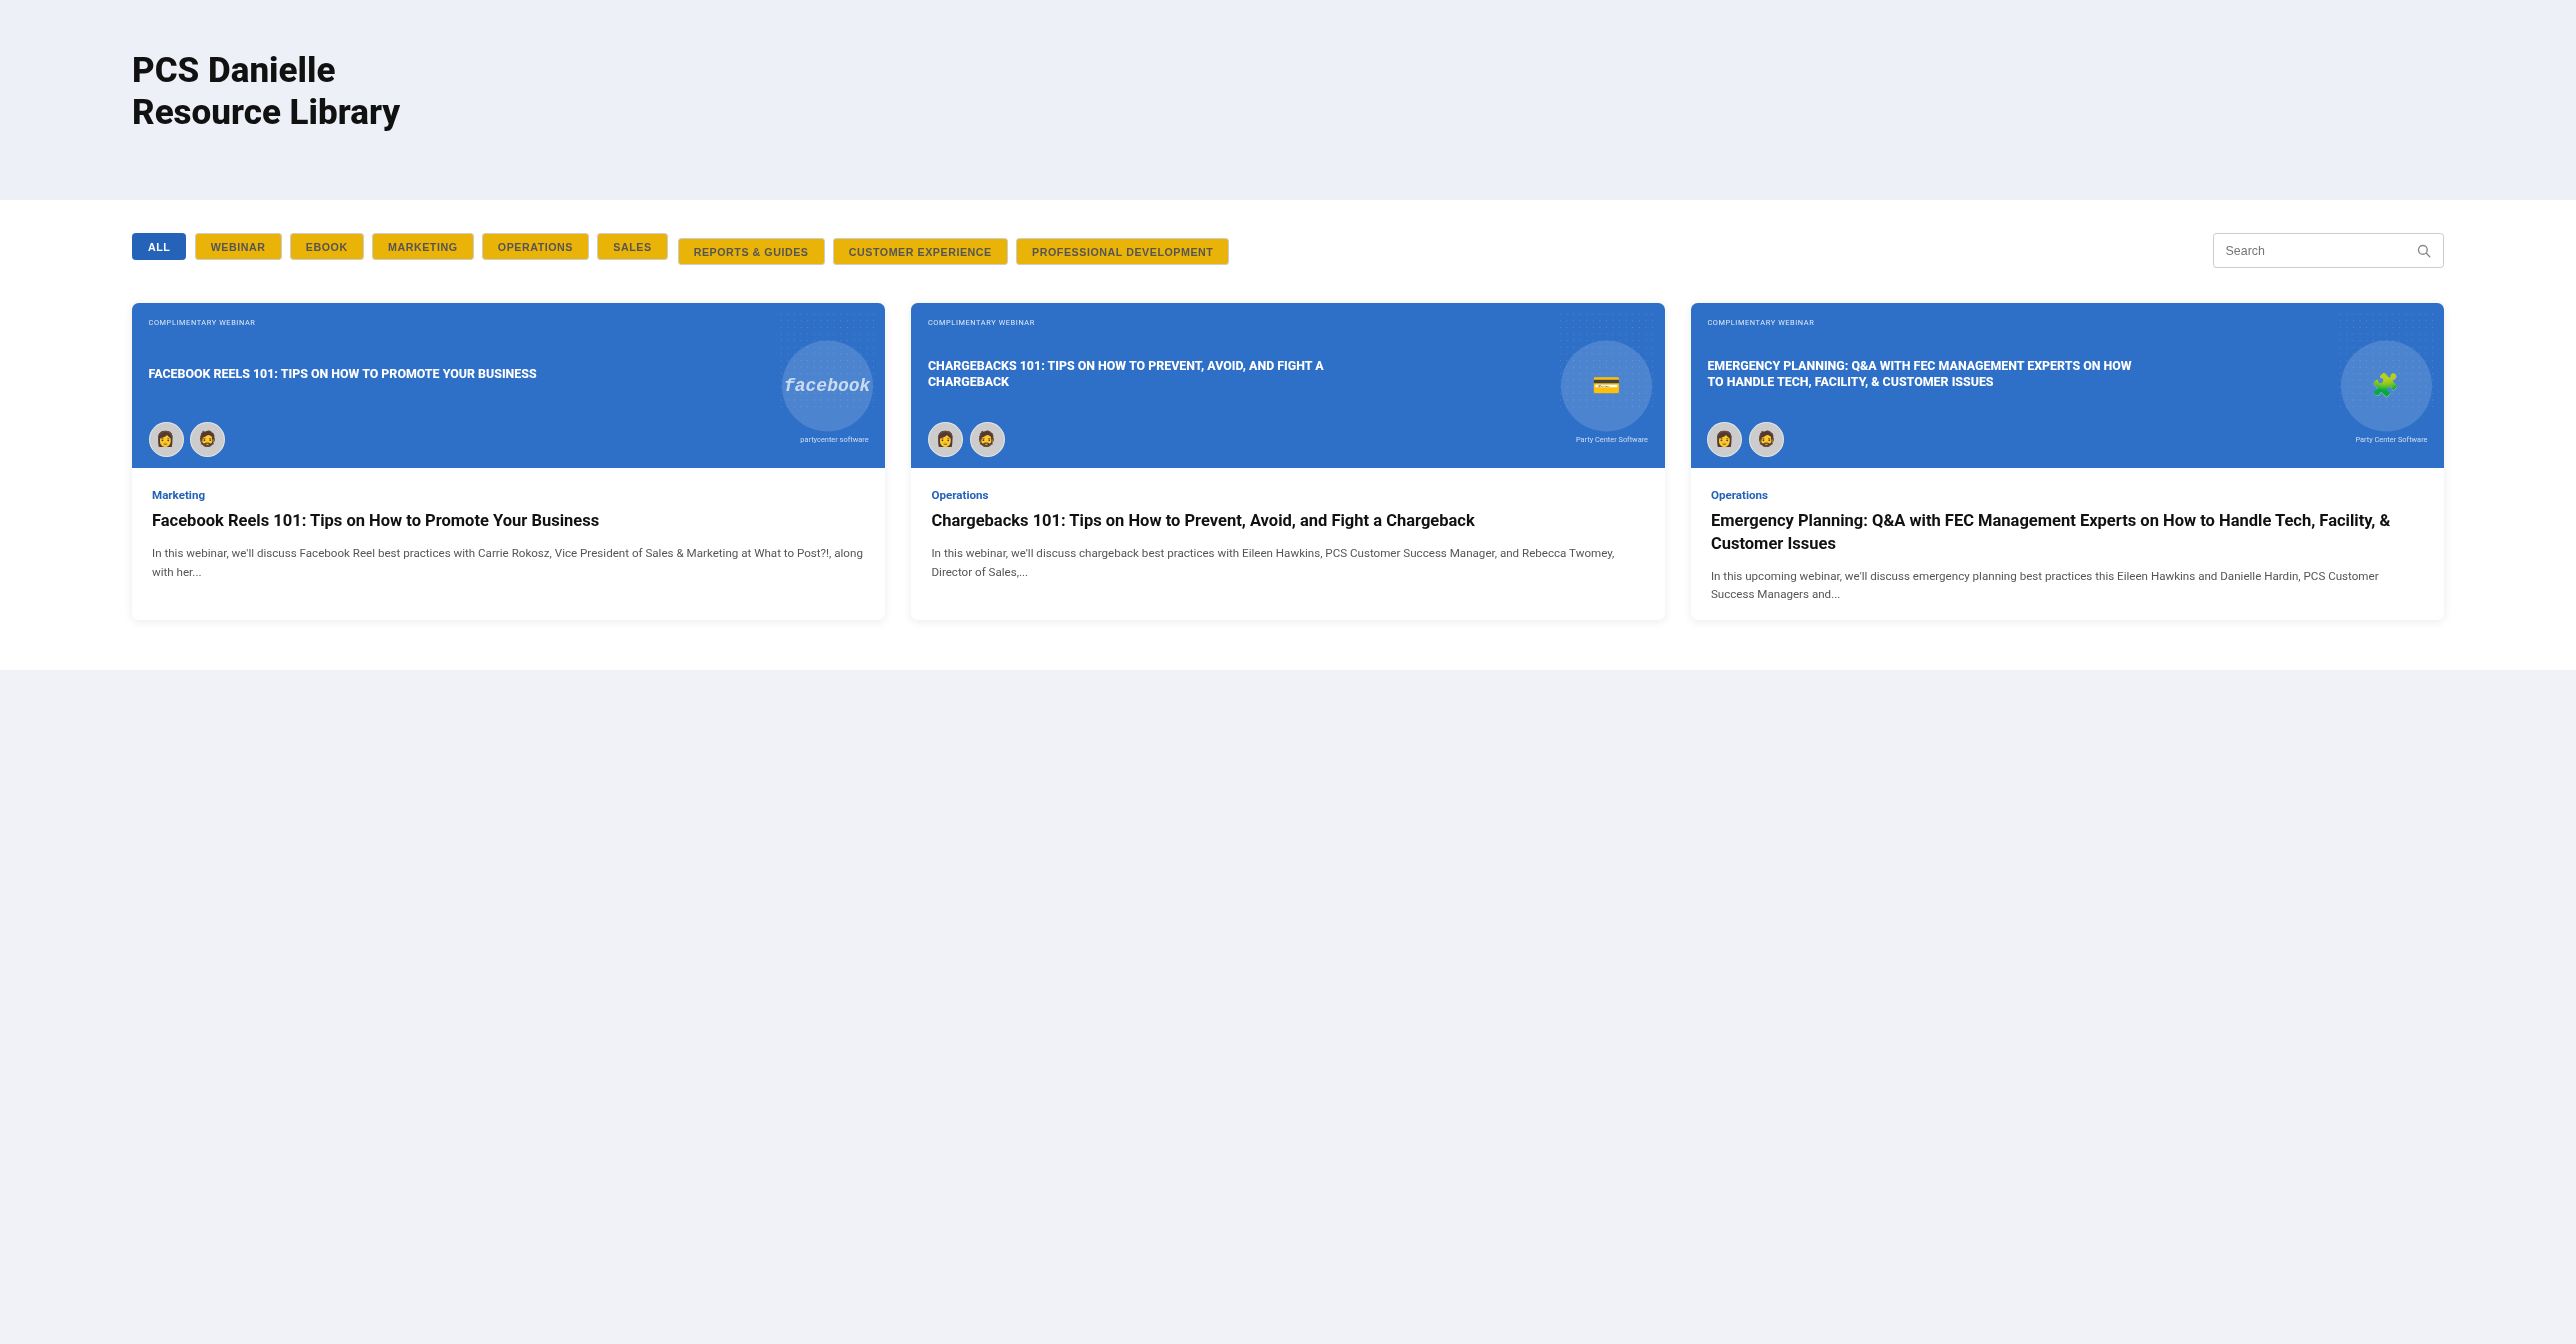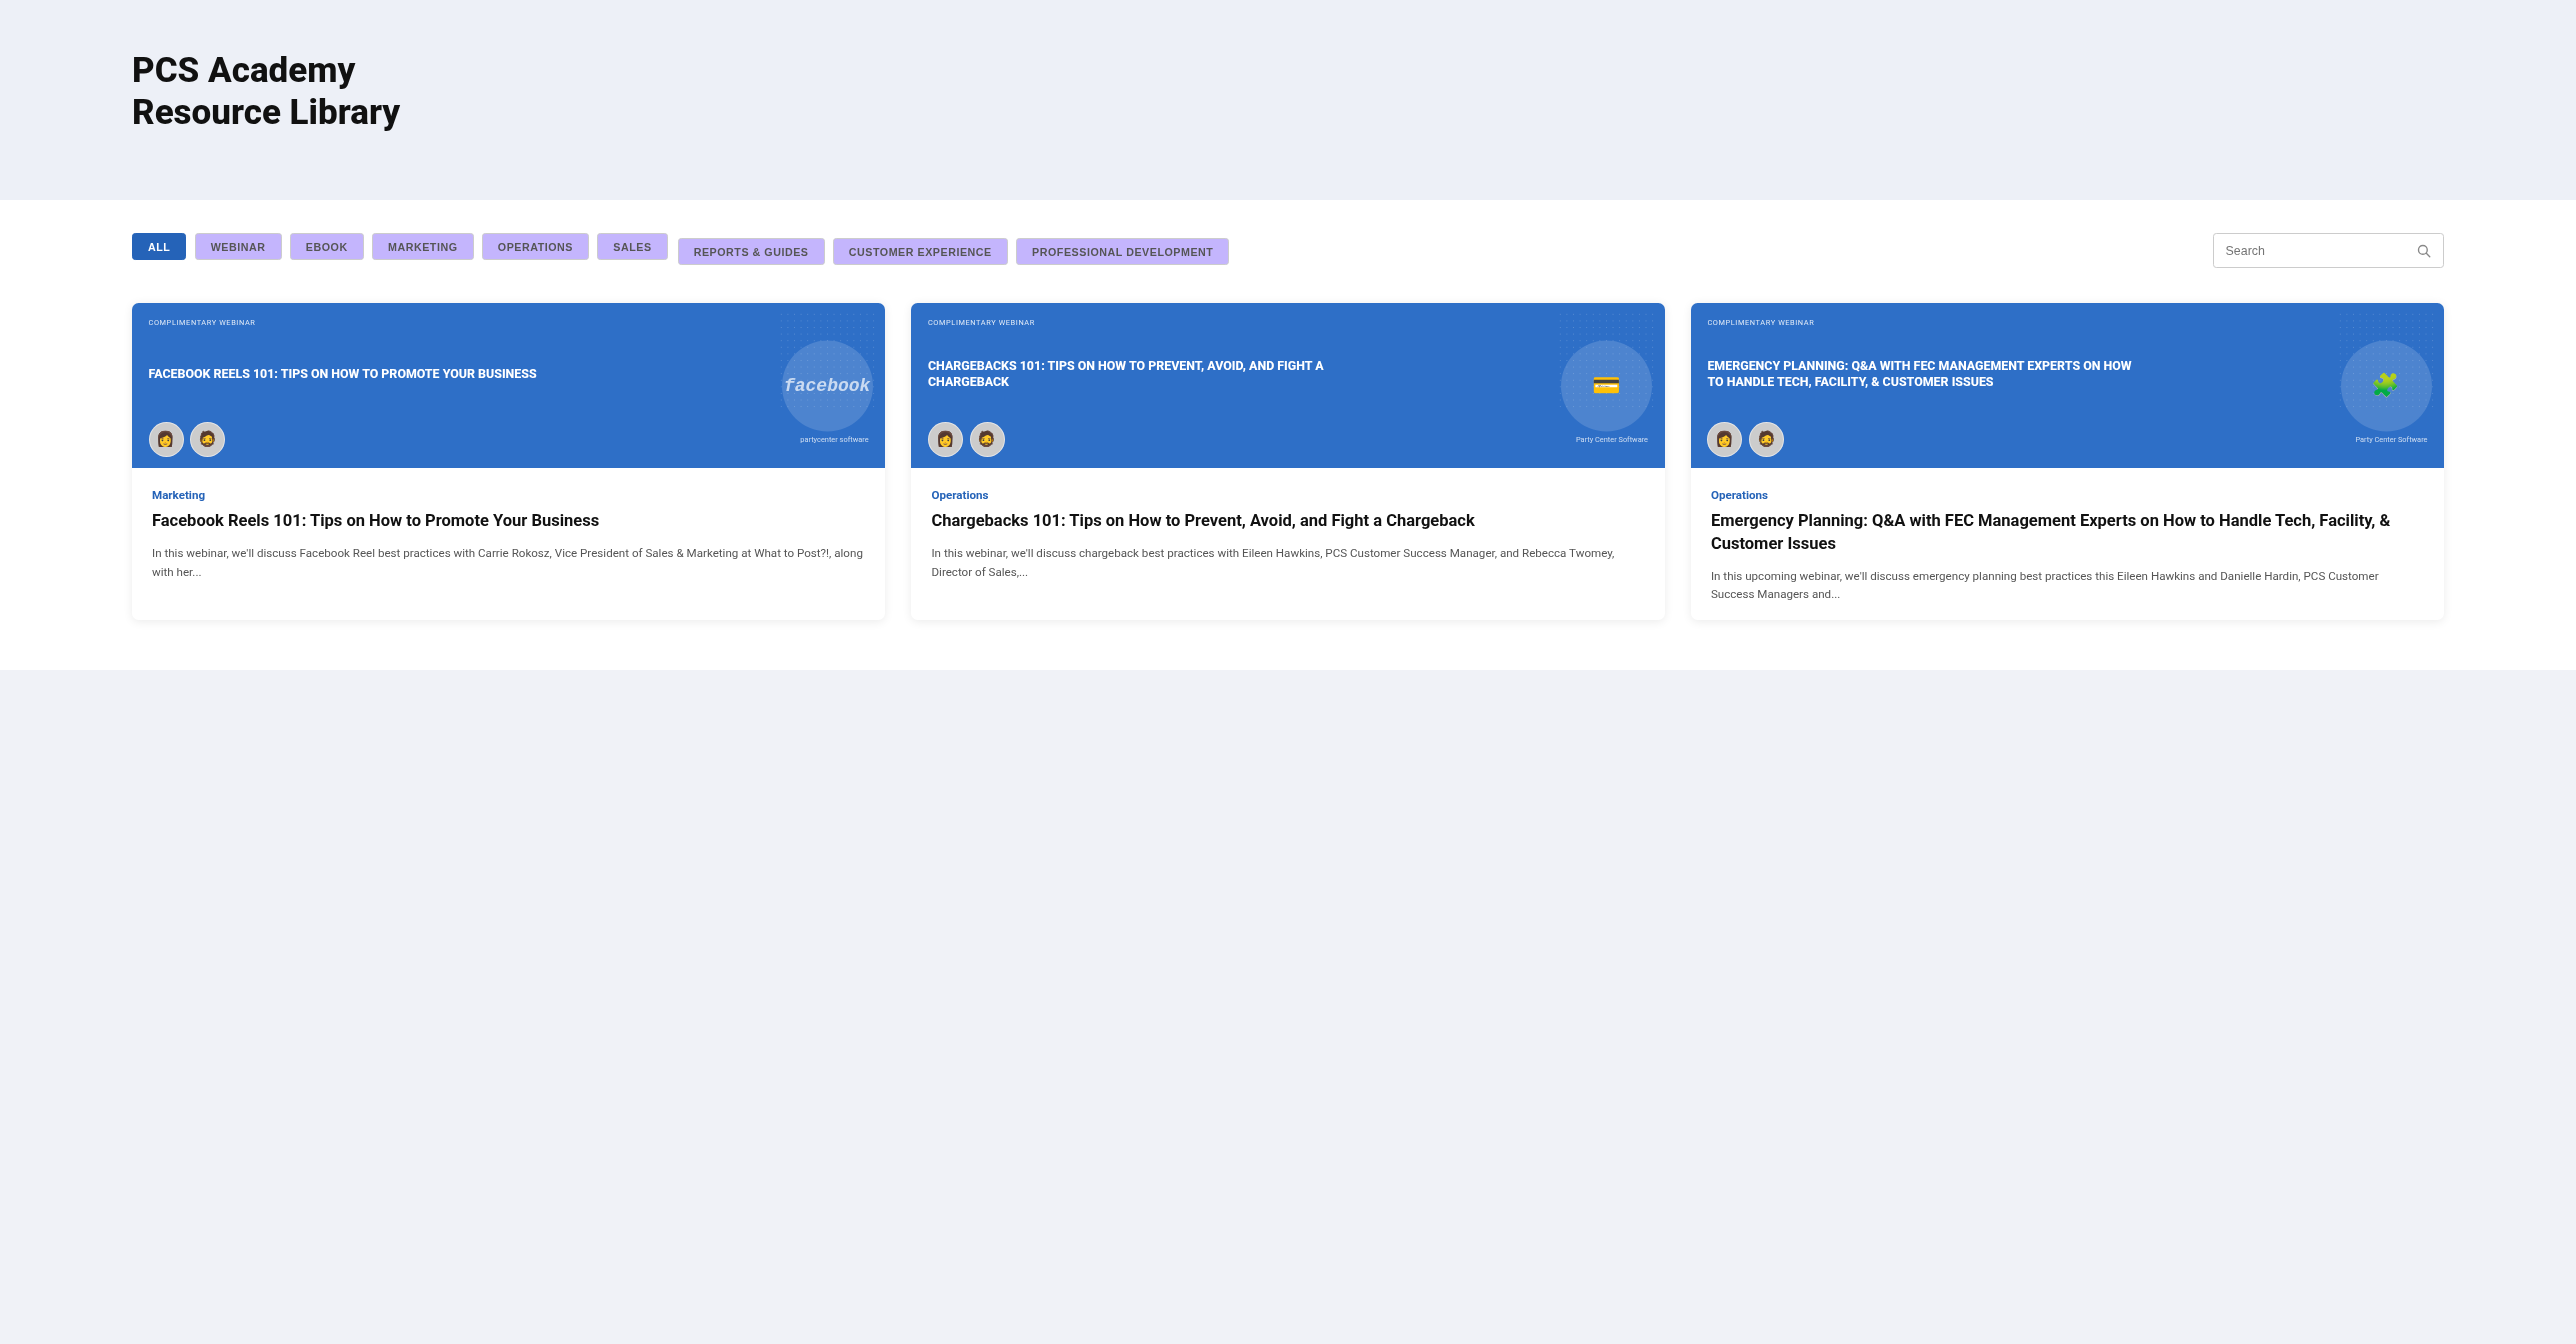--- a/index.html
+++ b/index.html
@@ -58,21 +58,21 @@
 
     .filter-left {
       display: flex;
       flex-direction: row;
       gap: 10px;
     }
 
     .filter-btn {
       border: 1.2px solid #ccc;
       border-radius: 3.3px;
-      background: #c4b5fd;
+      background: #eab308;
       color: #555;
       font-size: 10.7px;
       font-weight: 600;
       letter-spacing: 0.05em;
       padding: 6.6px 15px;
       cursor: pointer;
       text-transform: uppercase;
     }
 
     .filter-btn.active {
@@ -250,21 +250,21 @@
       font-size: 18px;
       font-weight: 900;
       font-style: italic;
     }
   </style>
 </head>
 <body>
 
 <div class="hero-section">
   <h1 class="hero-title">
-    <span>PCS Academy</span><br>
+    <span>PCS Danielle</span><br>
     <span>Resource Library</span>
   </h1>
 </div>
 
 <div class="main-content">
 
   <div class="filter-buttons-and-search">
     <div class="filter-left">
       <div class="filter-row">
 

